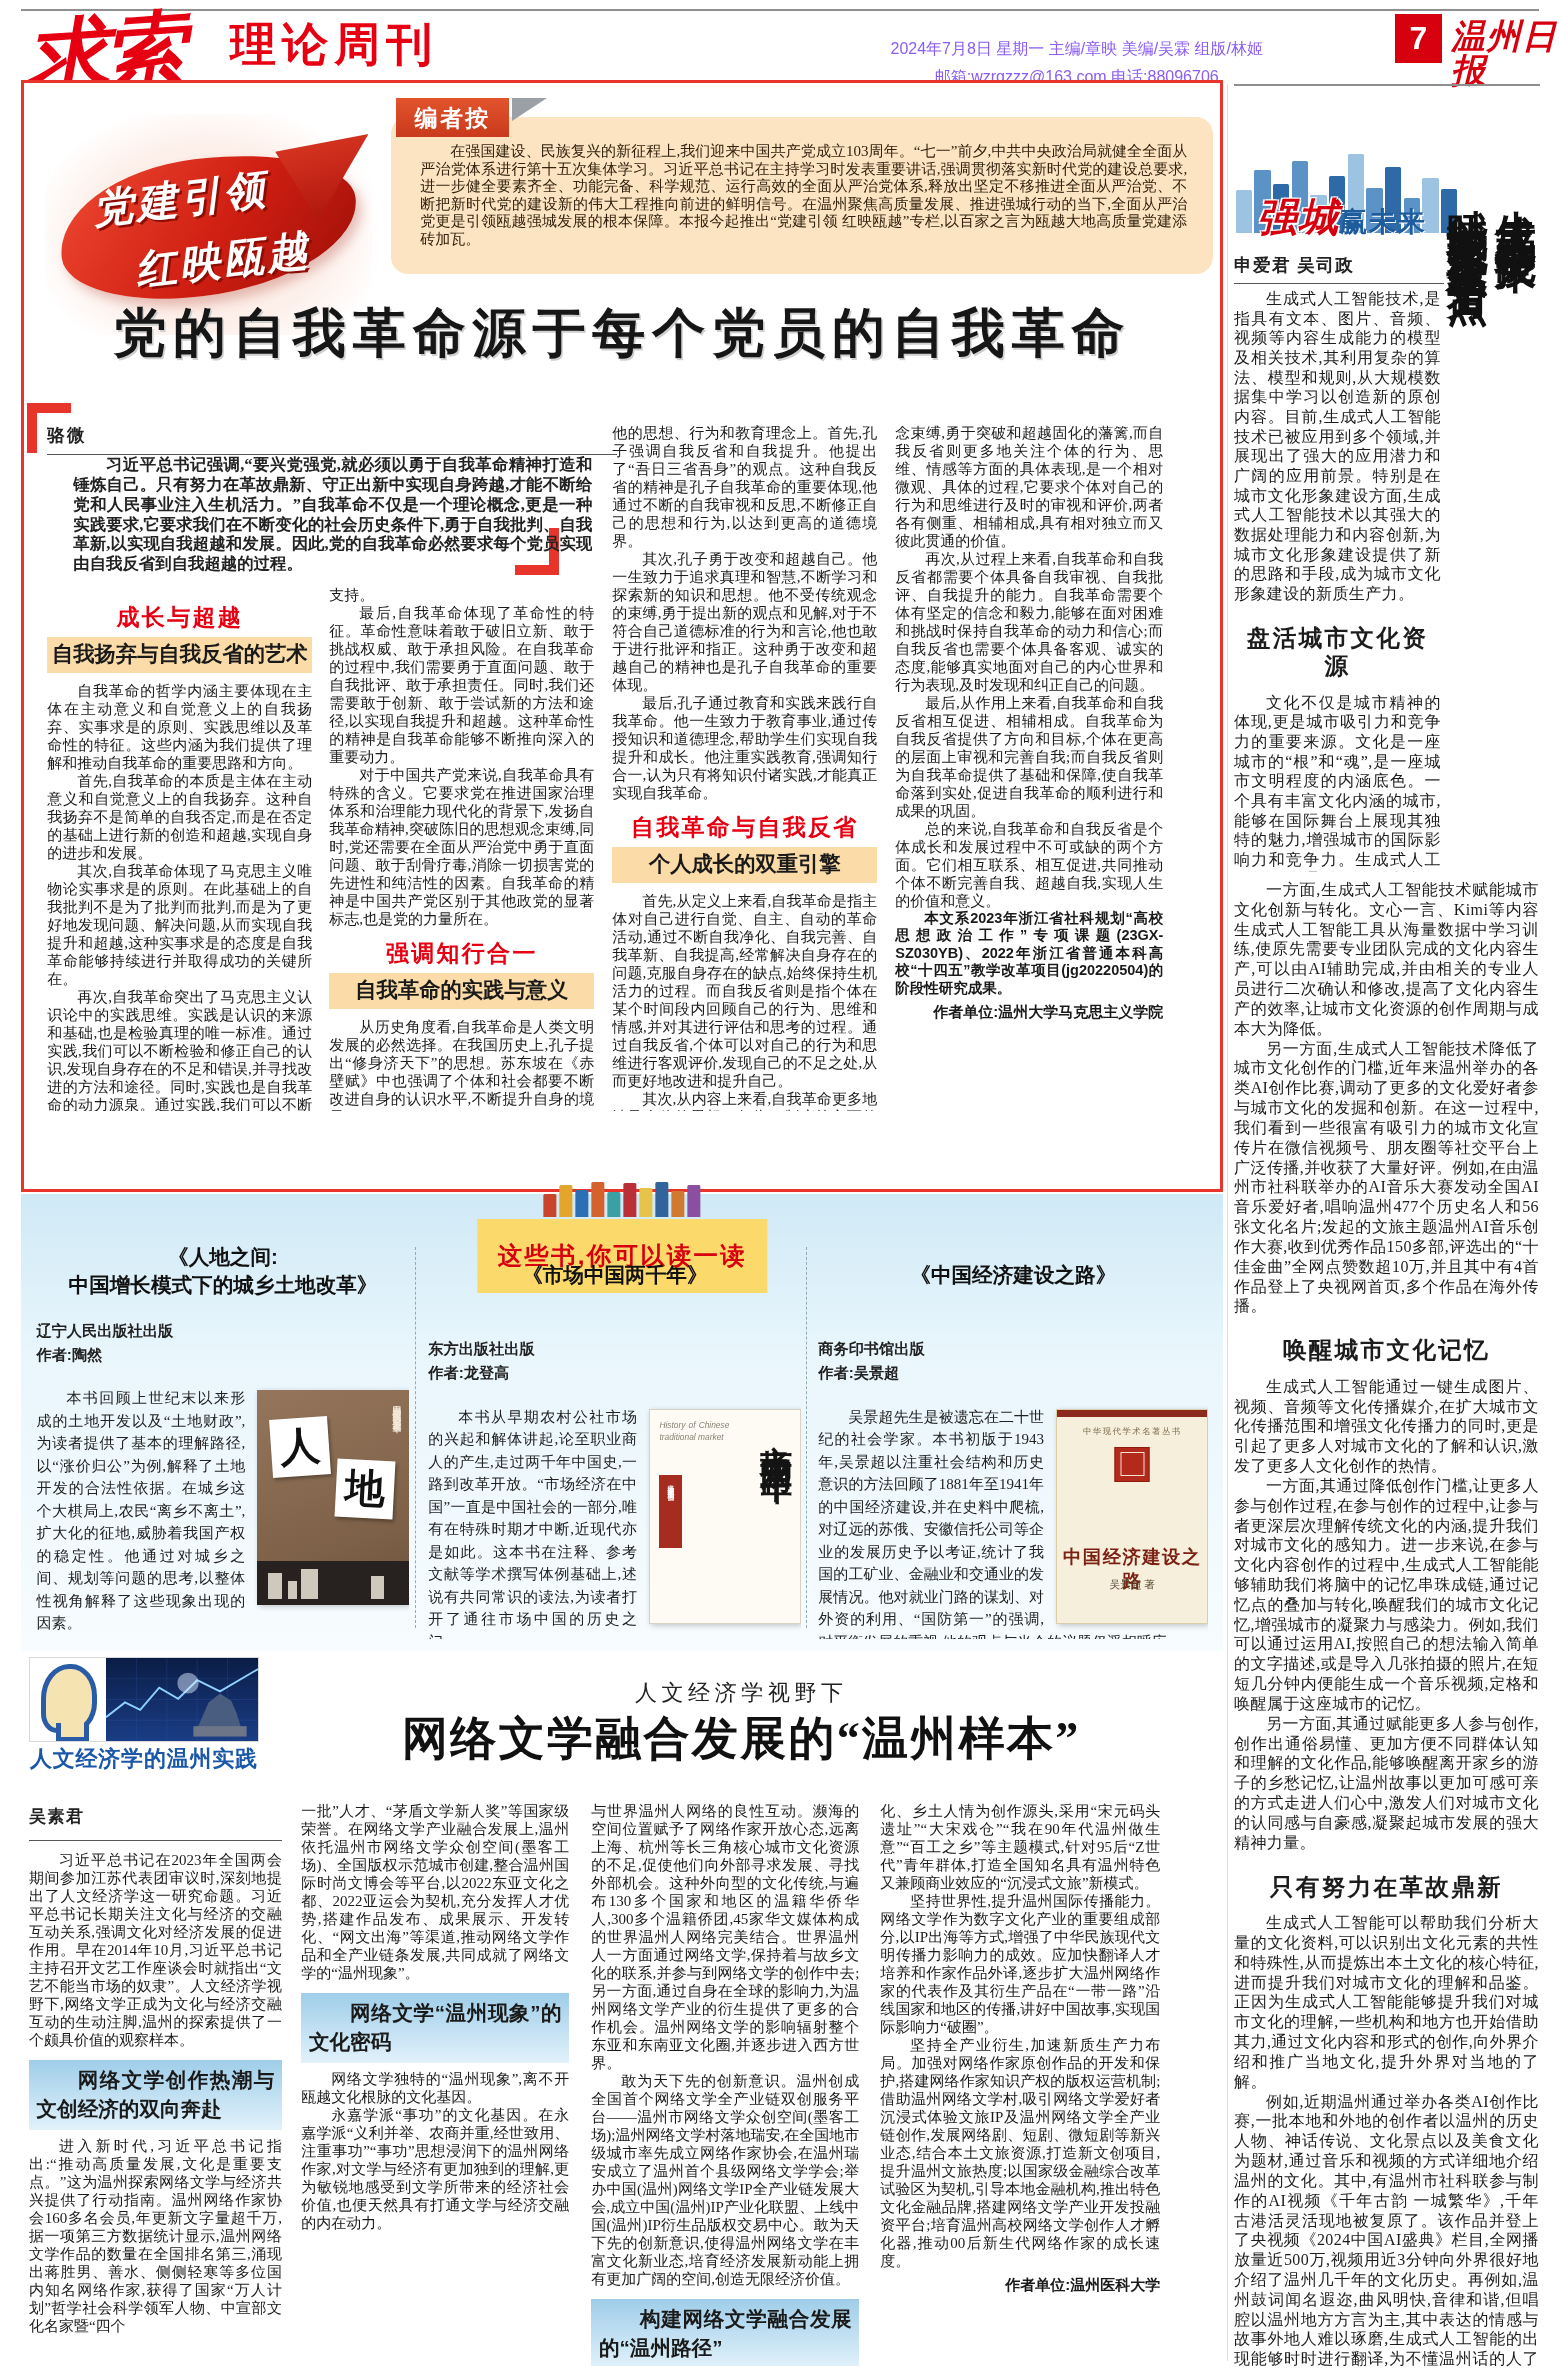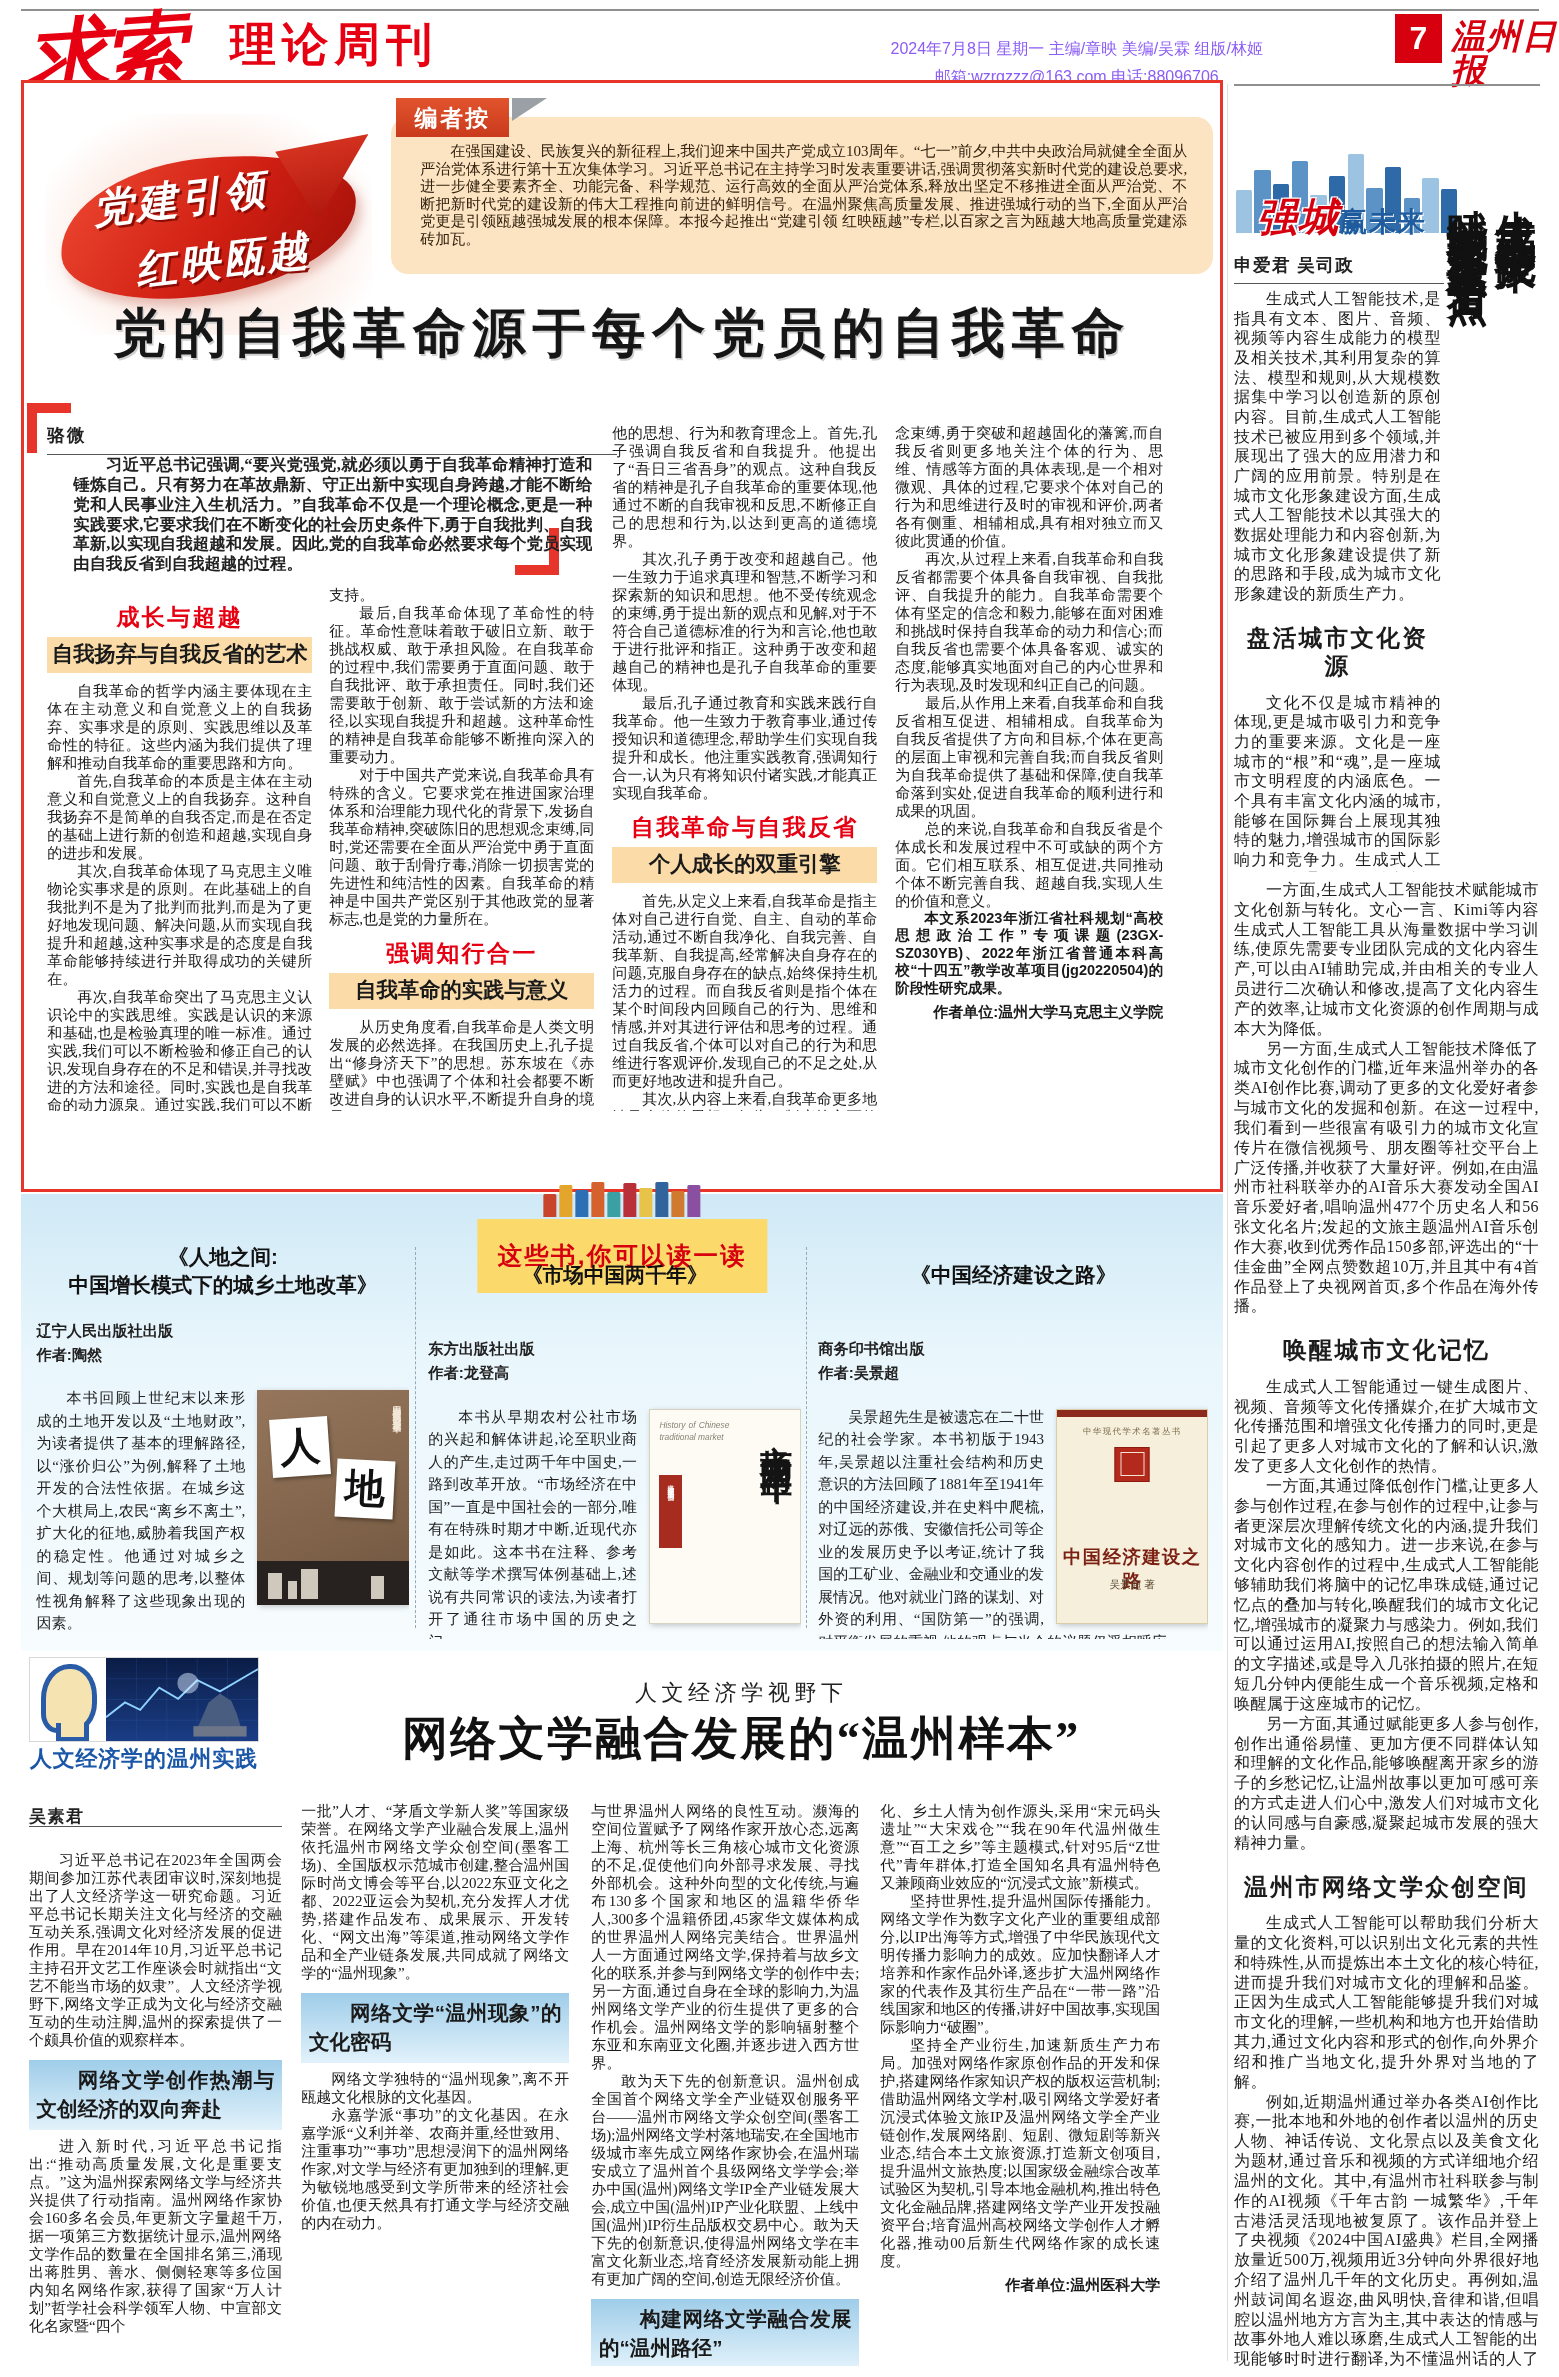--- a/index.html
+++ b/index.html
@@ -111,21 +111,21 @@
   .bottom{position:absolute;left:21.3px;top:1651px;width:1202px;height:723px;}
   .badge{position:absolute;left:7.6px;top:6px;width:230px;height:122px;}
   .badge-img{display:flex;height:85px;border:0.8px solid #d8d8d8;background:#fff;overflow:hidden;}
   .head-icon{position:relative;width:76px;background:#fff;flex:none;}
   .head-icon::before{content:"";position:absolute;left:10.7px;top:6.1px;width:46px;height:59px;background:#f5e3b2;border:5.3px solid #2a5ba6;border-radius:50% 46% 44% 28%;}
   .head-icon::after{content:"";position:absolute;left:26px;top:65px;width:23px;height:13.7px;background:#f5e3b2;border:5.3px solid #2a5ba6;border-top:none;}
   .badge-chart{flex:1;}
   .badge-label{margin-top:6.1px;text-align:center;font:900 22px/1 var(--sans);color:#1b57a8;letter-spacing:0.8px;}
   .kicker{position:absolute;left:244px;top:30.5px;width:952px;text-align:center;font:400 22px/1 var(--sans);color:#222;letter-spacing:4.6px;}
   .b-headline{position:absolute;left:244px;top:62px;width:952px;text-align:center;font:900 46px/1.15 var(--serif);color:#111;letter-spacing:2.3px;}
-  .b-byline{position:absolute;left:7.6px;top:157px;width:253px;font:700 17px/1 var(--sans);color:#222;border-bottom:1.5px solid #555;padding-bottom:1px;letter-spacing:1.5px;}
+  .b-byline{position:absolute;left:7.6px;top:157px;width:253px;font:700 17px/1 var(--sans);color:#222;border-bottom:1.5px solid #555;padding-bottom:15px;letter-spacing:1.5px;}
   .bacol{position:absolute;font:15px/1.2 var(--serif);text-align:justify;overflow:hidden;color:#1a1a1a;}
   .bacol1{left:7.6px;top:200px;width:253px;height:515px;}
   .bacol2{left:280px;top:151px;width:268px;height:564px;}
   .bacol3{left:570px;top:151px;width:268px;height:564px;}
   .bacol4{left:859px;top:151px;width:280px;height:564px;}
 
   
   .right-col{position:absolute;left:1234px;top:84px;width:306px;height:2288px;border-top:2.3px solid #8f8f8f;}
   .ra-logo{position:absolute;left:1.5px;top:59px;width:222px;height:102px;}
   .sky{position:absolute;left:0;bottom:13.7px;width:100%;display:flex;align-items:flex-end;gap:2.3px;height:79px;}
@@ -388,20 +388,20 @@
         <div class="blk blk-sh">盘活城市文化资源</div>
         <p class="blk blk-p">文化不仅是城市精神的体现,更是城市吸引力和竞争力的重要来源。文化是一座城市的“根”和“魂”,是一座城市文明程度的内涵底色。一个具有丰富文化内涵的城市,能够在国际舞台上展现其独特的魅力,增强城市的国际影响力和竞争力。生成式人工智能技术通过赋能城市文化内容的创新与转化,能够盘活城市文化资源,释放城市文化活力。</p>
       </div>
     <div class="ra-flow">
         <p class="blk blk-p">一方面,生成式人工智能技术赋能城市文化创新与转化。文心一言、Kimi等内容生成式人工智能工具从海量数据中学习训练,使原先需要专业团队完成的文化内容生产,可以由AI辅助完成,并由相关的专业人员进行二次确认和修改,提高了文化内容生产的效率,让城市文化资源的创作周期与成本大为降低。</p>
         <p class="blk blk-p">另一方面,生成式人工智能技术降低了城市文化创作的门槛,近年来温州举办的各类AI创作比赛,调动了更多的文化爱好者参与城市文化的发掘和创新。在这一过程中,我们看到一些很富有吸引力的城市文化宣传片在微信视频号、朋友圈等社交平台上广泛传播,并收获了大量好评。例如,在由温州市社科联举办的AI音乐大赛发动全国AI音乐爱好者,唱响温州477个历史名人和56张文化名片;发起的文旅主题温州AI音乐创作大赛,收到优秀作品150多部,评选出的“十佳金曲”全网点赞数超10万,并且其中有4首作品登上了央视网首页,多个作品在海外传播。</p>
         <div class="blk blk-sh">唤醒城市文化记忆</div>
         <p class="blk blk-p">生成式人工智能通过一键生成图片、视频、音频等文化传播媒介,在扩大城市文化传播范围和增强文化传播力的同时,更是引起了更多人对城市文化的了解和认识,激发了更多人文化创作的热情。</p>
         <p class="blk blk-p">一方面,其通过降低创作门槛,让更多人参与创作过程,在参与创作的过程中,让参与者更深层次理解传统文化的内涵,提升我们对城市文化的感知力。进一步来说,在参与文化内容创作的过程中,生成式人工智能能够辅助我们将脑中的记忆串珠成链,通过记忆点的叠加与转化,唤醒我们的城市文化记忆,增强城市的凝聚力与感染力。例如,我们可以通过运用AI,按照自己的想法输入简单的文字描述,或是导入几张拍摄的照片,在短短几分钟内便能生成一个音乐视频,定格和唤醒属于这座城市的记忆。</p>
         <p class="blk blk-p">另一方面,其通过赋能更多人参与创作,创作出通俗易懂、更加方便不同群体认知和理解的文化作品,能够唤醒离开家乡的游子的乡愁记忆,让温州故事以更加可感可亲的方式走进人们心中,激发人们对城市文化的认同感与自豪感,凝聚起城市发展的强大精神力量。</p>
-        <div class="blk blk-sh">温州市网络文学众创空间</div>
+        <div class="blk blk-sh">只有努力在革故鼎新</div>
         <p class="blk blk-p">生成式人工智能可以帮助我们分析大量的文化资料,可以识别出文化元素的共性和特殊性,从而提炼出本土文化的核心特征,进而提升我们对城市文化的理解和品鉴。正因为生成式人工智能能够提升我们对城市文化的理解,一些机构和地方也开始借助其力,通过文化内容和形式的创作,向外界介绍和推广当地文化,提升外界对当地的了解。</p>
         <p class="blk blk-p">例如,近期温州通过举办各类AI创作比赛,一批本地和外地的创作者以温州的历史人物、神话传说、文化景点以及美食文化为题材,通过音乐和视频的方式详细地介绍温州的文化。其中,有温州市社科联参与制作的AI视频《千年古韵 一城繁华》,千年古港活灵活现地被复原了。该作品并登上了央视频《2024中国AI盛典》栏目,全网播放量近500万,视频用近3分钟向外界很好地介绍了温州几千年的文化历史。再例如,温州鼓词闻名遐迩,曲风明快,音律和谐,但唱腔以温州地方方言为主,其中表达的情感与故事外地人难以琢磨,生成式人工智能的出现能够时时进行翻译,为不懂温州话的人了解温州戏曲内容创作与情感表达提供了很大帮助,这也为更多人能感受到独属于温州的浪漫提供了可能。因此,生成式人工智能深化了我们对城市文化的理解,为城市文化建设提供了重要的保障。</p>
       </div>
   </aside>
 
 </div>
 
 
 </body></html>

